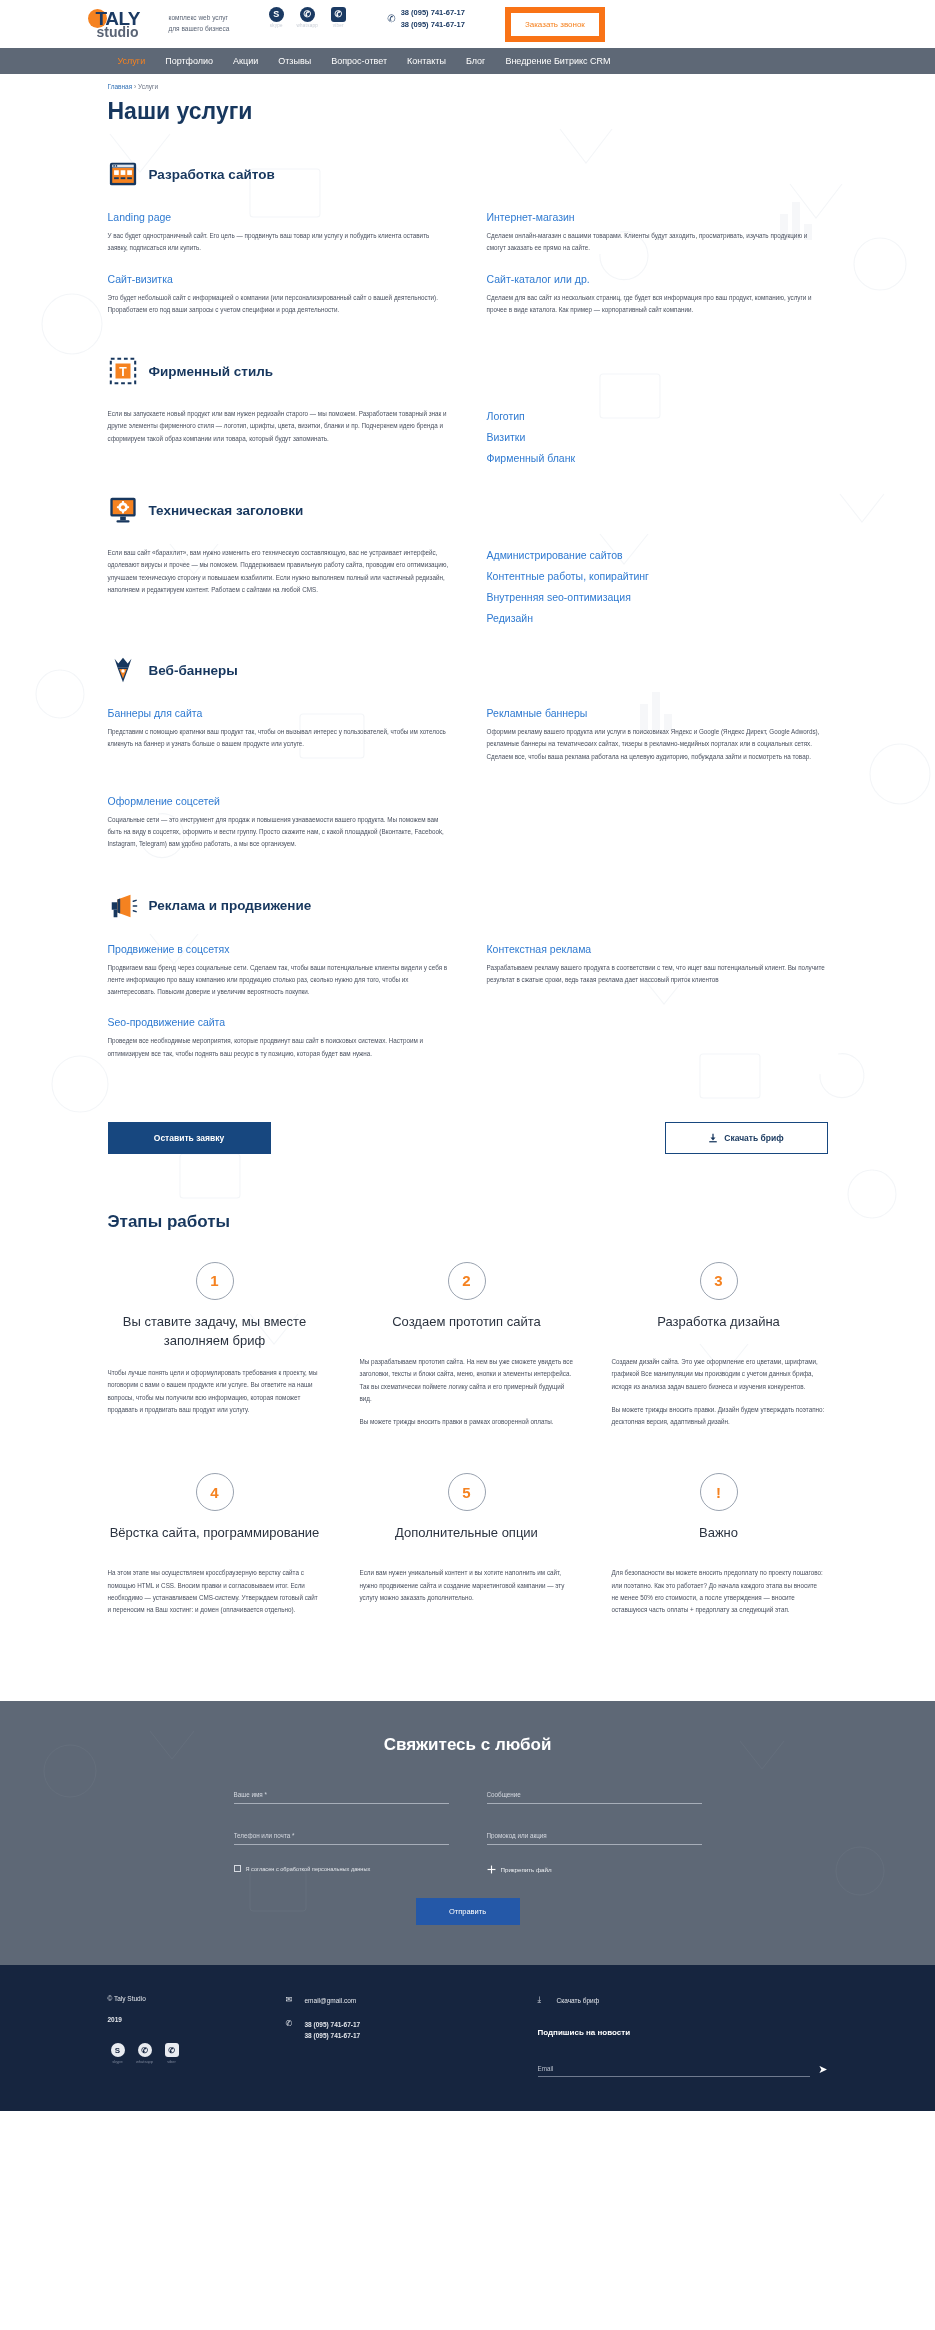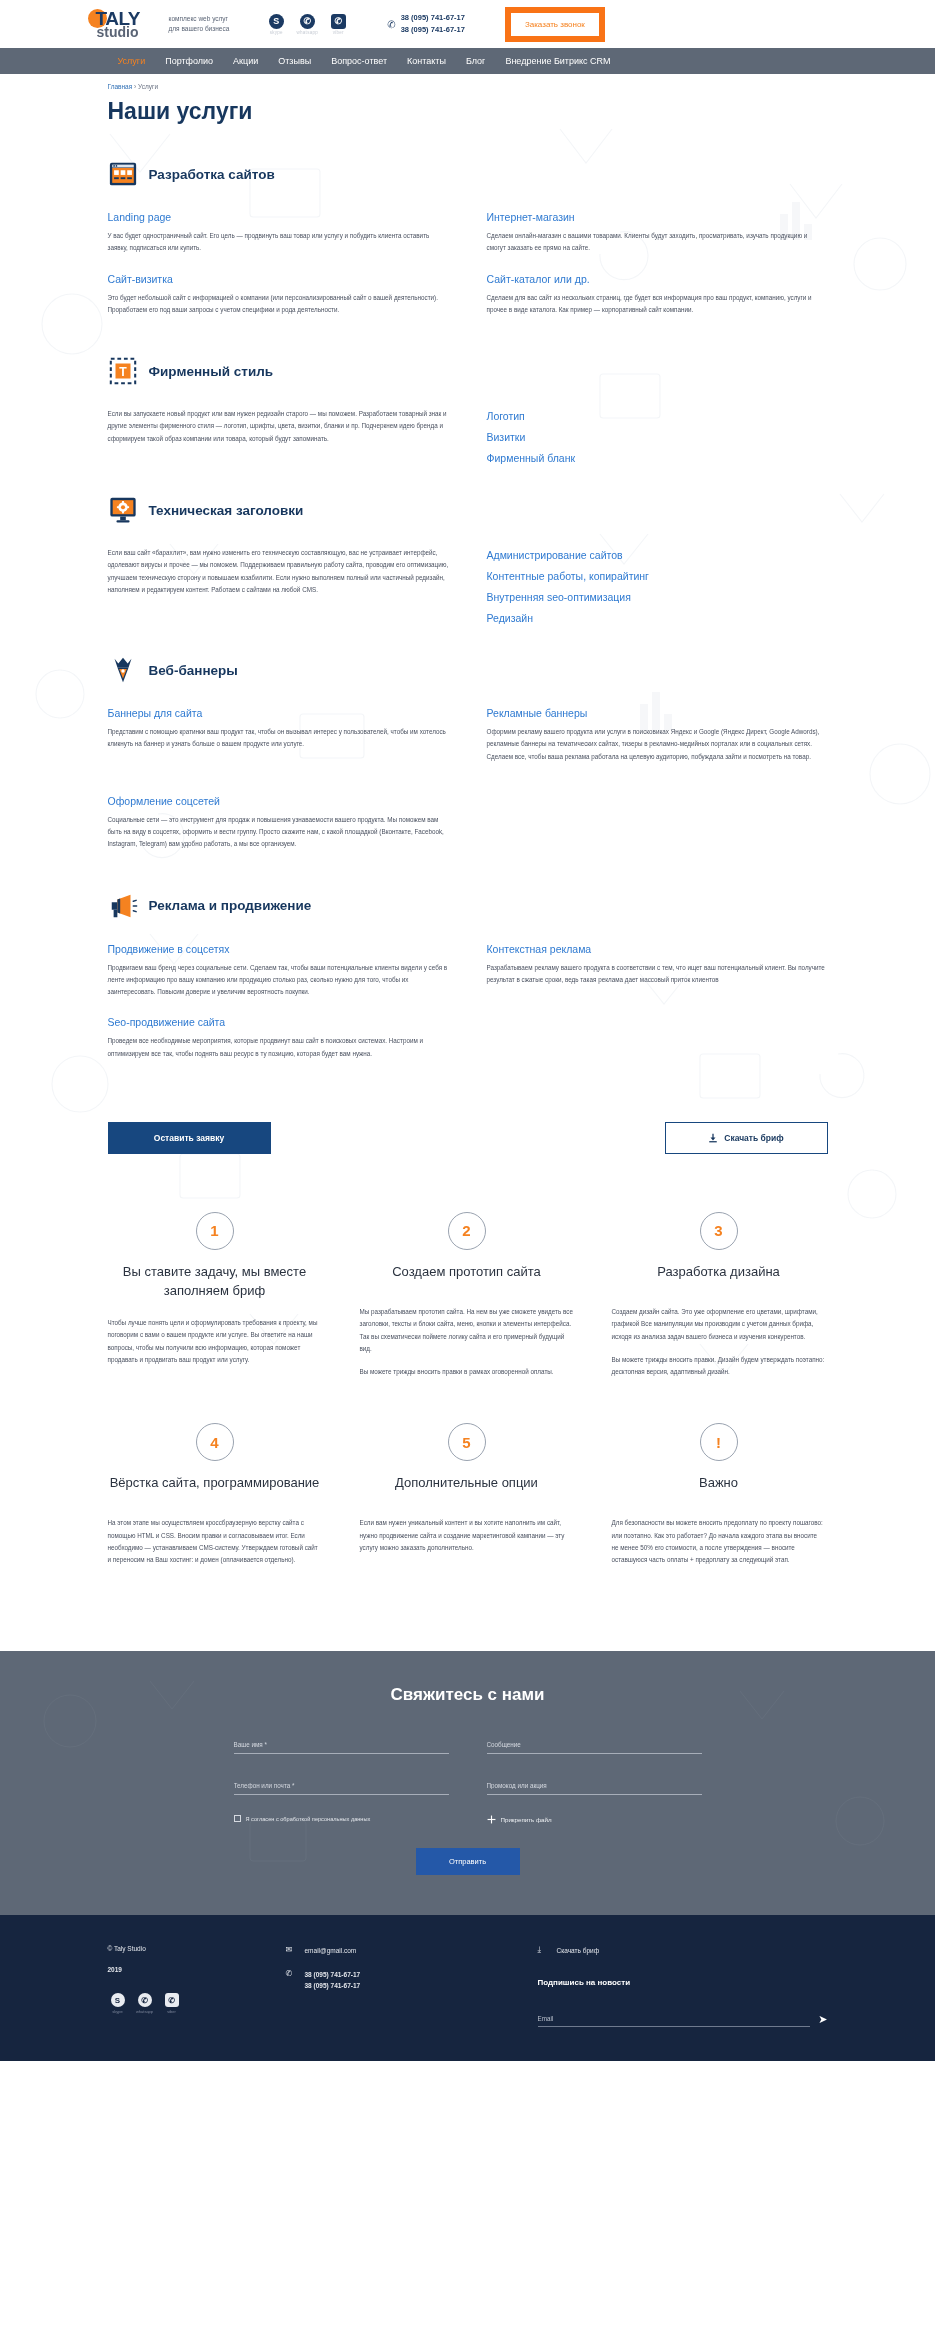--- a/index.html
+++ b/index.html
@@ -18,21 +18,21 @@
     background: #fff;
     height: 48px;
     display: flex;
     align-items: center;
     justify-content: center;
     gap: 0;
   }
   .header-inner {
     width: 760px;
     display: flex;
-    align-items: center;
+    align-items: flex-start;
     gap: 14px;
   }
   .logo-block { display: flex; align-items: center; gap: 7px; }
   .logo-mark { position: relative; width: 74px; height: 34px; }
   .logo-circle {
     position: absolute; left: 0; top: 2px;
     width: 19px; height: 19px; border-radius: 50%;
     background: #f58220;
   }
   .logo-taly {
@@ -470,20 +470,21 @@
         <button class="btn-outline">
           <svg width="10" height="10" viewBox="0 0 16 16" fill="#17375e">
             <path d="M7 1h2v6h3l-4 5-4-5h3z"></path>
               <rect x="2" y="13" width="12" height="2"></rect>
           </svg>
           <span>Скачать бриф</span>
         </button>
       </div>
 
       <div class="stages">
+        <h2>Этапы работы</h2>
         <div class="stage-grid">
           <div class="stage">
             <div class="stage-num">1</div>
             <div class="stage-title">Вы ставите задачу, мы вместе заполняем бриф</div>
             <p>Чтобы лучше понять цели и сформулировать требования к проекту, мы поговорим с вами о вашем продукте или услуге. Вы ответите на наши вопросы, чтобы мы получили всю информацию, которая поможет продавать и продвигать ваш продукт или услугу.</p>
           </div>
           <div class="stage">
             <div class="stage-num">2</div>
             <div class="stage-title">Создаем прототип сайта</div>
             <p>Мы разрабатываем прототип сайта. На нем вы уже сможете увидеть все заголовки, тексты и блоки сайта, меню, кнопки и элементы интерфейса. Так вы схематически поймете логику сайта и его примерный будущий вид.</p>
@@ -519,21 +520,21 @@
     <svg class="bg-deco" width="935" height="250" viewBox="0 0 935 250" fill="none">
       <g stroke="#6b7582" stroke-width="1" fill="none">
         <circle cx="70" cy="70" r="26"></circle>
           <circle cx="860" cy="170" r="24"></circle>
         <path d="M150 30 l22 28 l22 -28"></path>
           <path d="M740 40 l22 28 l22 -28"></path>
         <rect x="250" y="170" width="56" height="40" rx="3"></rect>
       </g>
     </svg>
     <div class="container">
-      <h2>Свяжитесь с нами</h2>
+      <h2>Свяжитесь с любой</h2>
       <div class="form-grid">
         <div class="form-col">
           <div class="field">
             <input type="text" placeholder="Ваше имя *" style="">
           </div>
           <div class="field">
             <input type="text" placeholder="Телефон или почта *" style="">
           </div>
           <div class="check-row">
             <span class="checkbox"></span>

